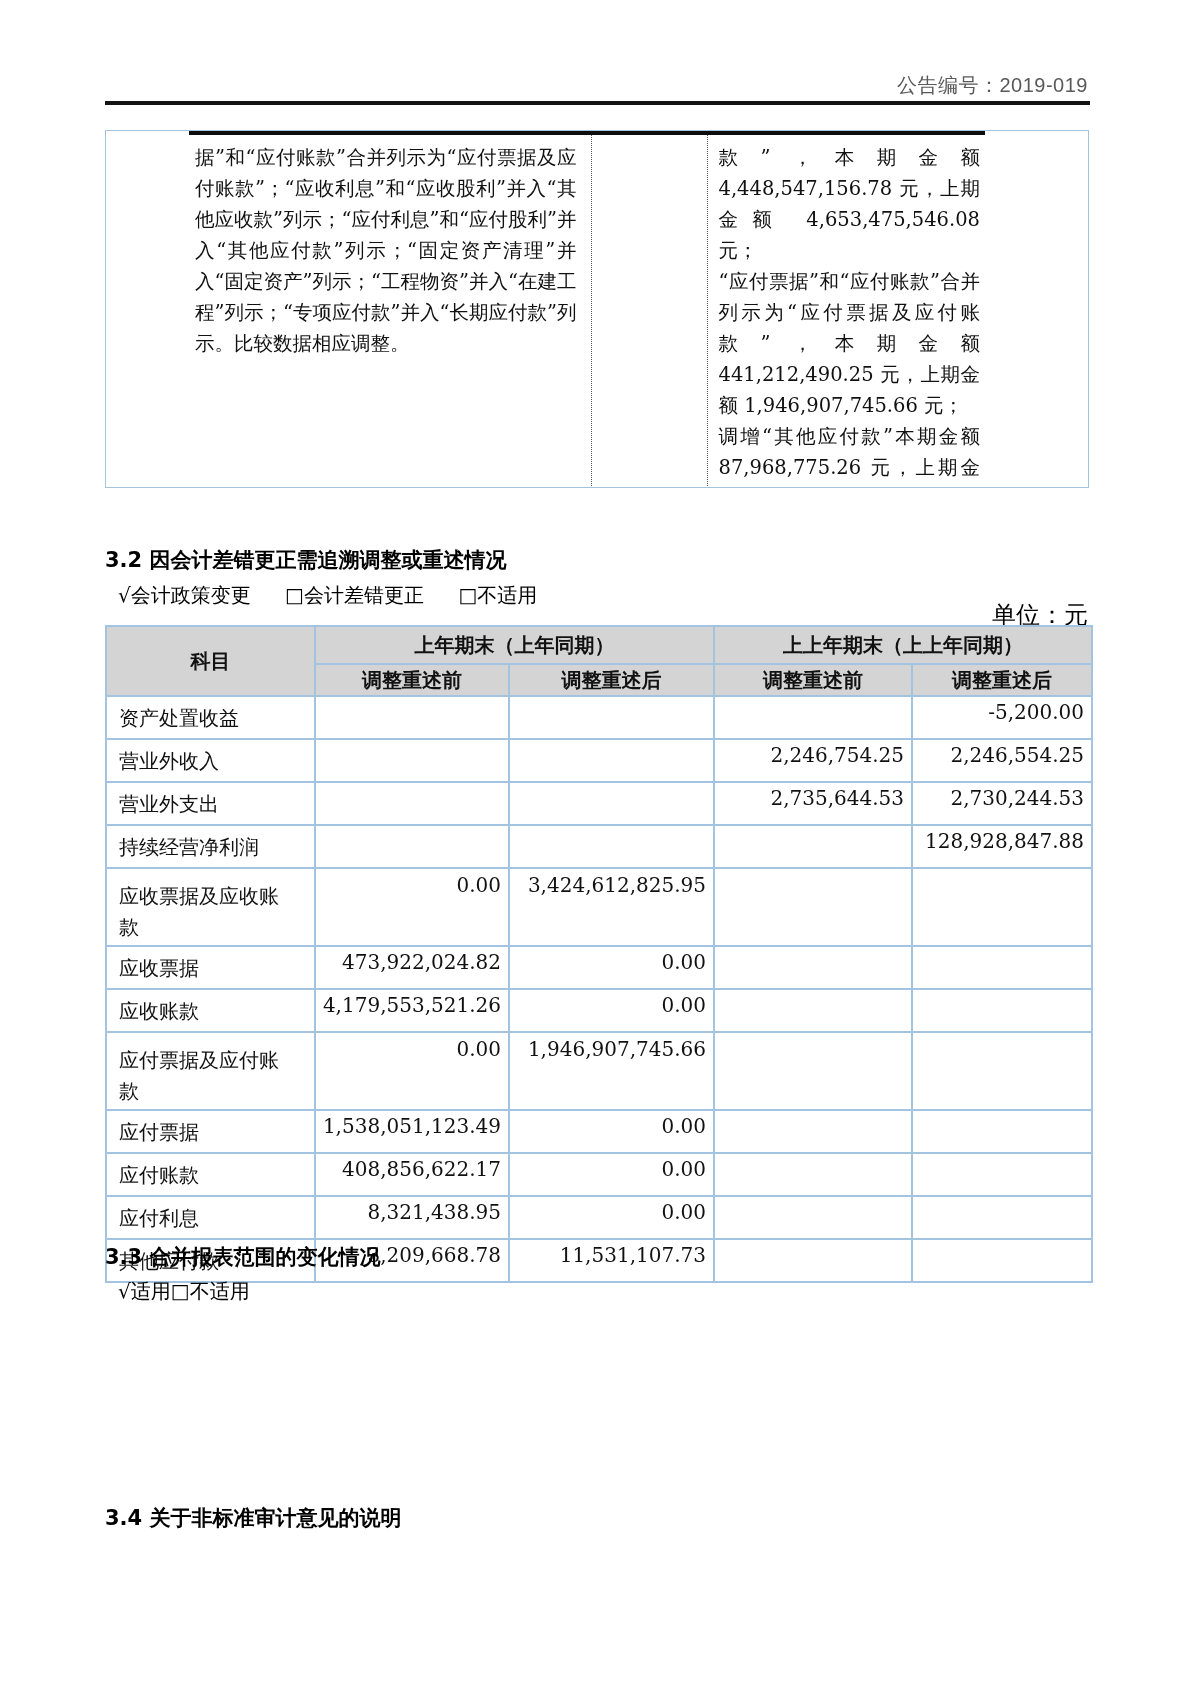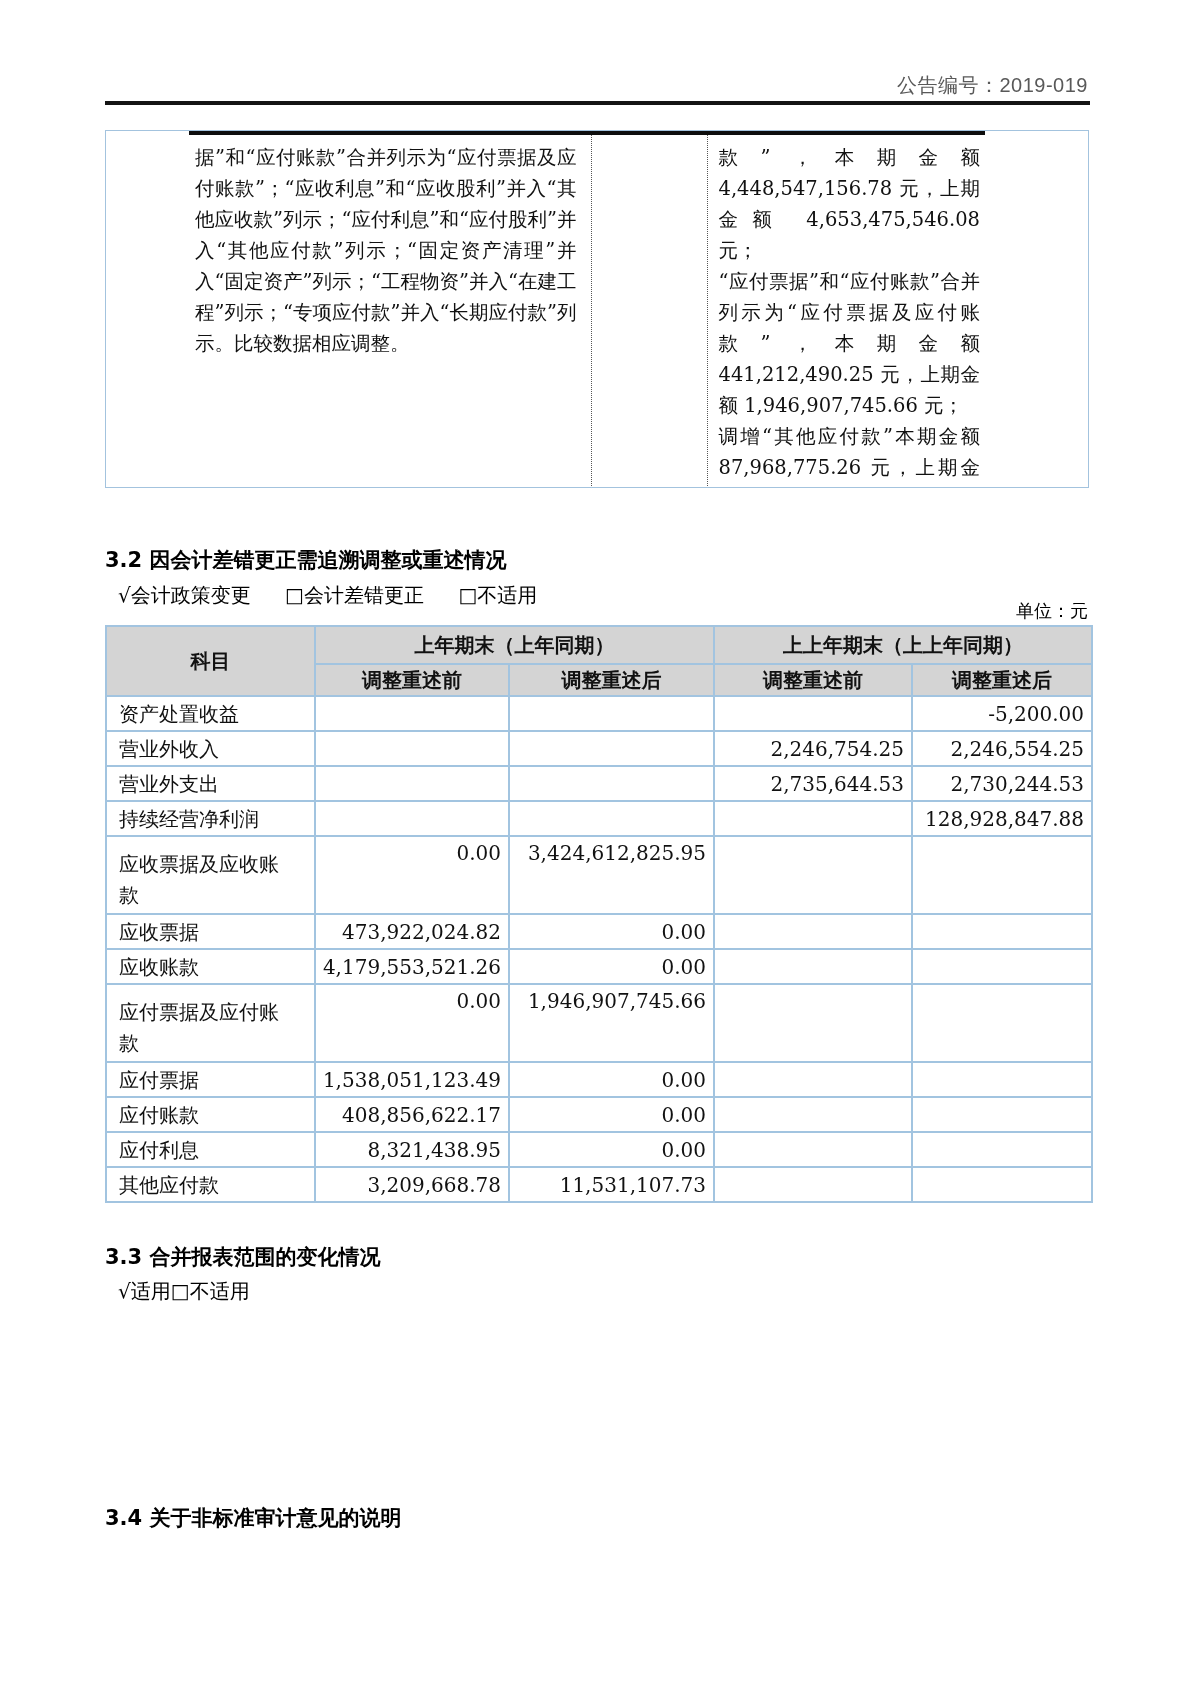--- a/index.html
+++ b/index.html
@@ -42,21 +42,21 @@
   .sec-heading {
     position:absolute; left:105px;
     font-family:"DejaVu Sans","Liberation Sans",sans-serif;
     font-weight:bold; font-size:21px; color:#000;
   }
   .opt-line {
     position:absolute; left:118px; font-size:20px; color:#000;
   }
   .opt-line .opt { margin-right:28px; }
   .unit-label {
-    position:absolute; right:112px; top:599px; font-size:18px; color:#000;
+    position:absolute; right:112px; top:599px; font-size:24px; color:#000;
   }
   
   .fin-table {
     position:absolute; left:105px; top:625px; width:986px;
     border-collapse:collapse; table-layout:fixed;
     font-size:20px;
   }
   .fin-table th, .fin-table td {
     border:2px solid #a2c4e0; box-sizing:border-box; overflow:hidden;
   }
@@ -65,21 +65,21 @@
     font-family:"DejaVu Sans","Liberation Sans",sans-serif;
     font-weight:bold; font-size:20px; text-align:center;
   }
   .fin-table thead tr.h1 { height:38px; }
   .fin-table thead tr.h2 { height:32px; }
   .fin-table tbody tr { height:35px; }
   .fin-table tbody tr.tall { height:70px; }
   .fin-table td.subj { text-align:left; padding:3px 6px 2px 12px; vertical-align:middle; }
   .fin-table tr.tall td.subj { vertical-align:top; padding-top:12px; }
   .fin-table tr.tall .subj-text { display:inline-block; width:178px; line-height:31px; }
-  .fin-table td.num { text-align:right; padding:3px 7px 2px 4px; vertical-align:middle; }
+  .fin-table td.num { text-align:right; padding:3px 7px 14px 4px; vertical-align:middle; }
   .fin-table tr.tall td.num { vertical-align:top; padding-top:4px; }
   
   .para-box {
     position:absolute; left:105px; top:1308px; width:985px; height:141px;
     border:1.5px solid #a3c3de; box-sizing:border-box; overflow:hidden;
     padding:9px 12px 0 10px;
     font-size:20.5px; line-height:48px; text-align:justify;
   }
   .para-box p { margin:0; text-indent:2em; }
 </style>

